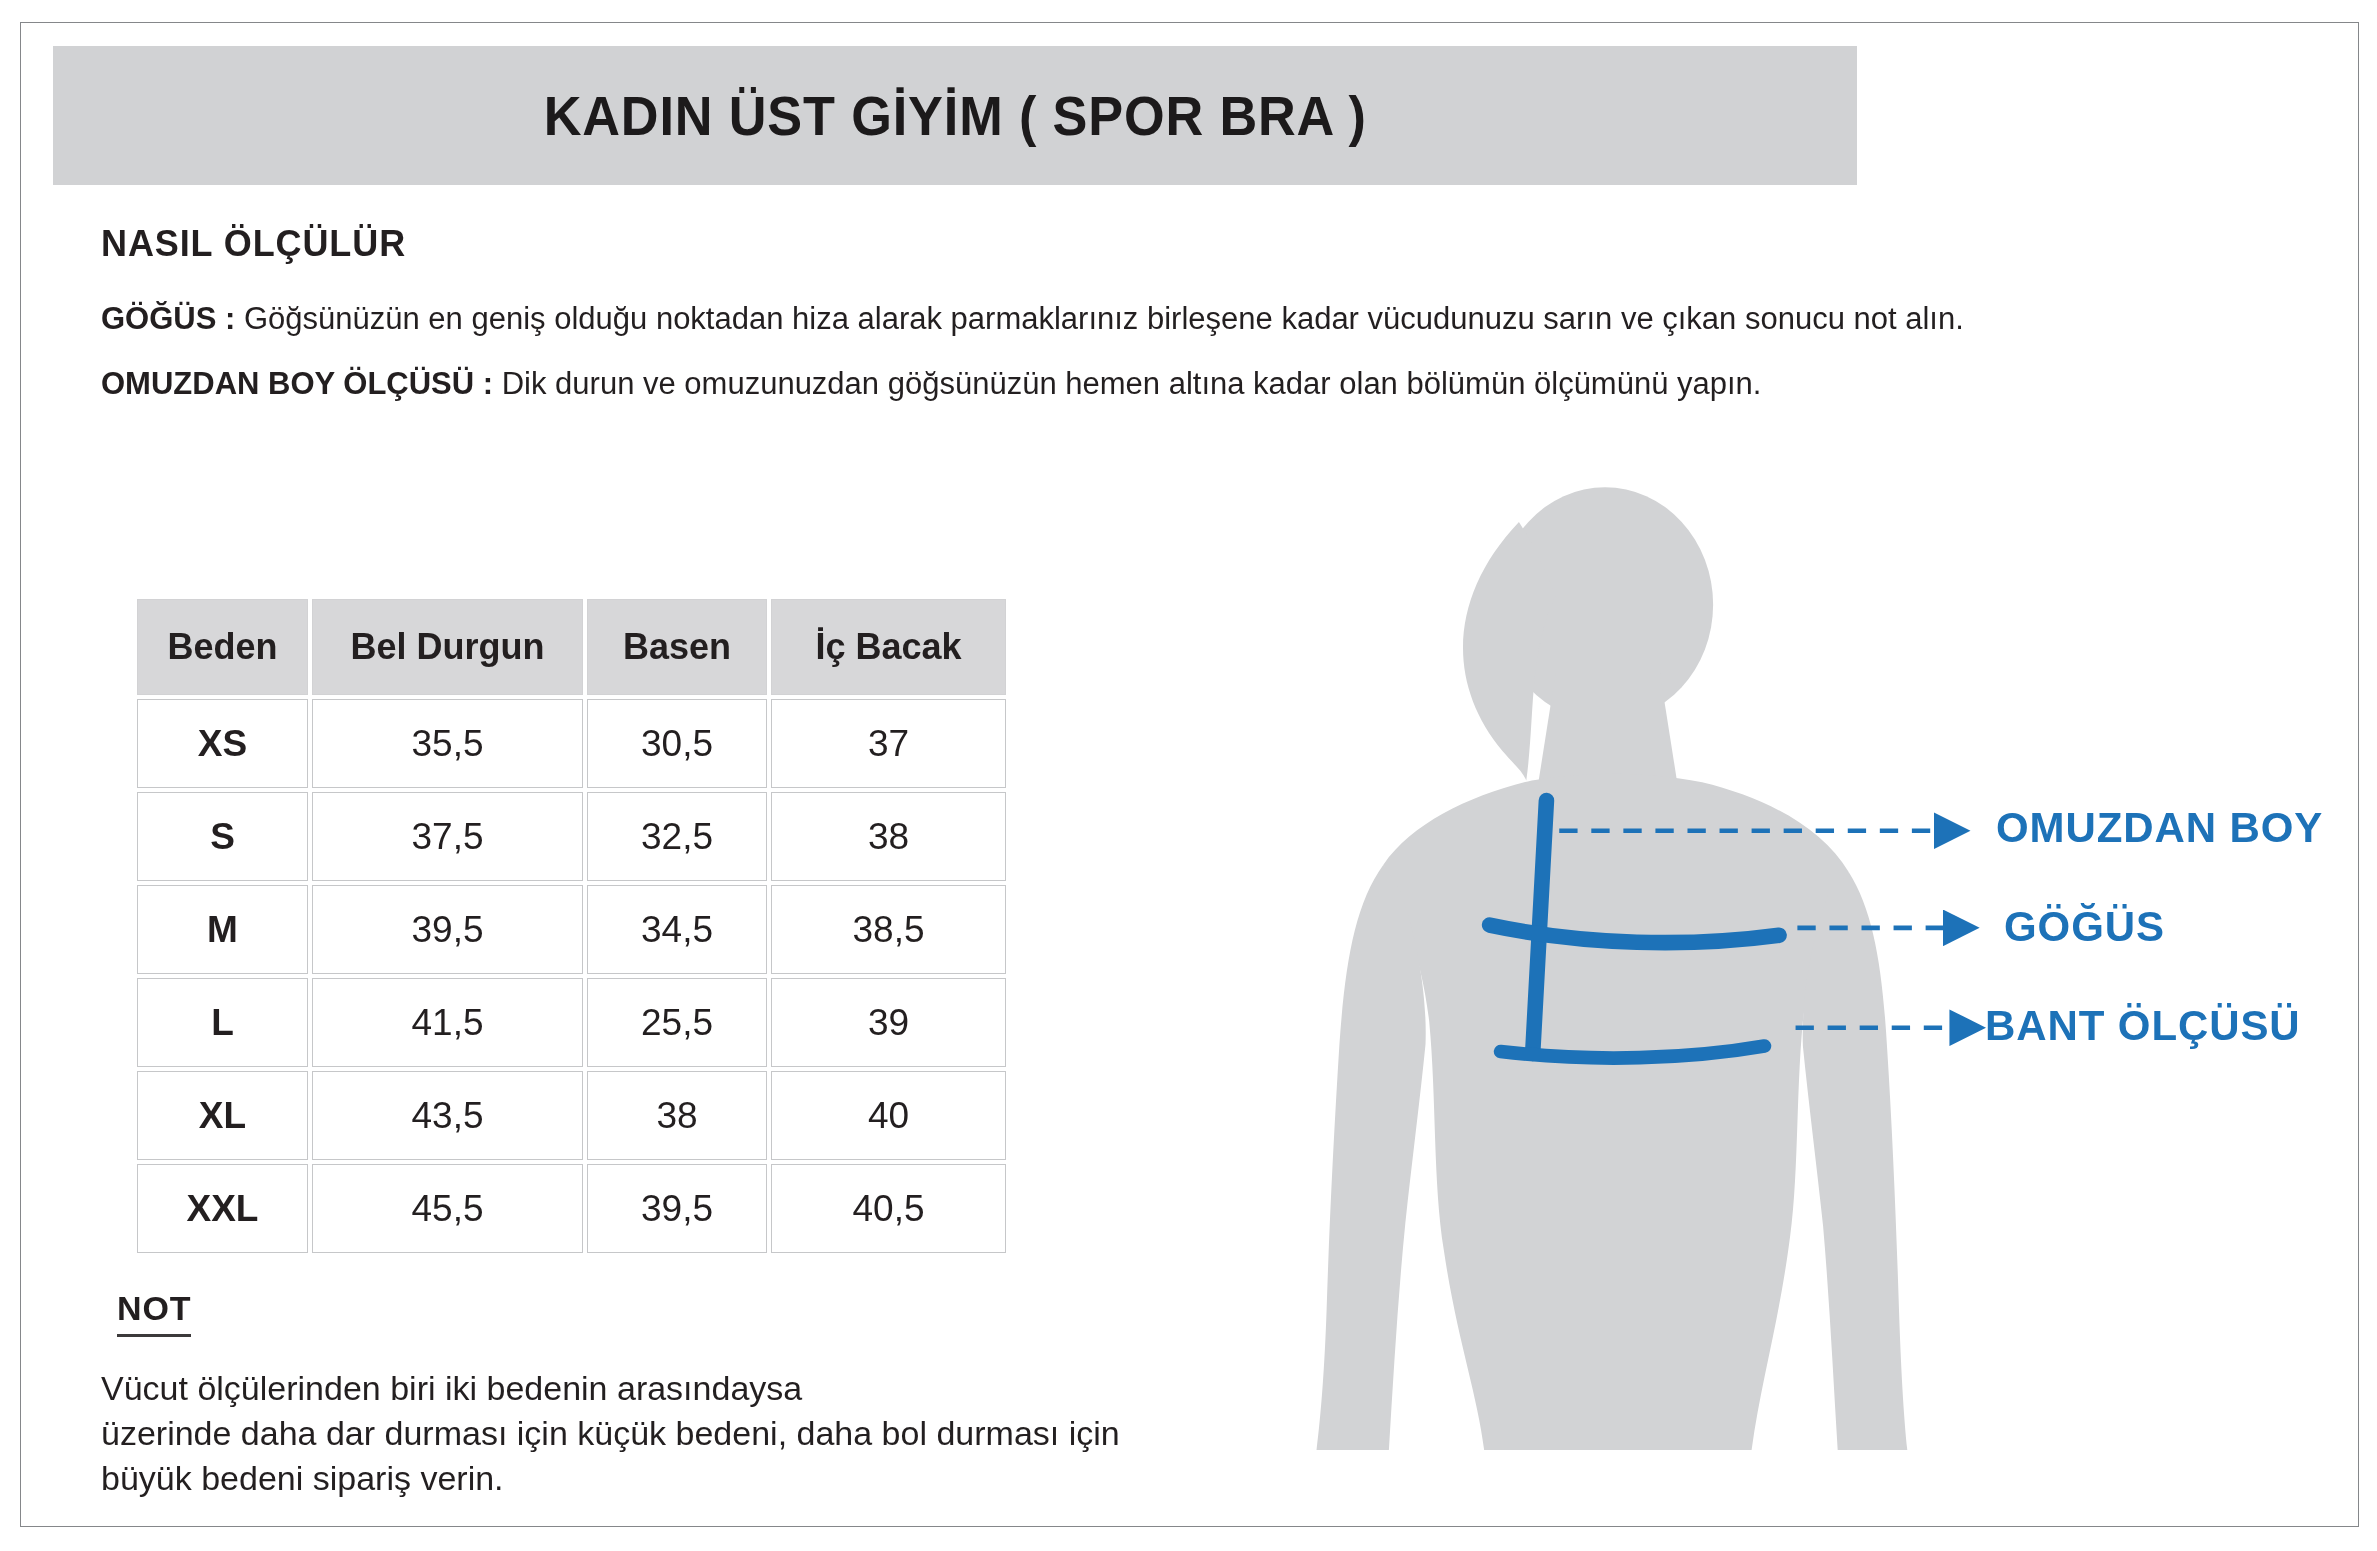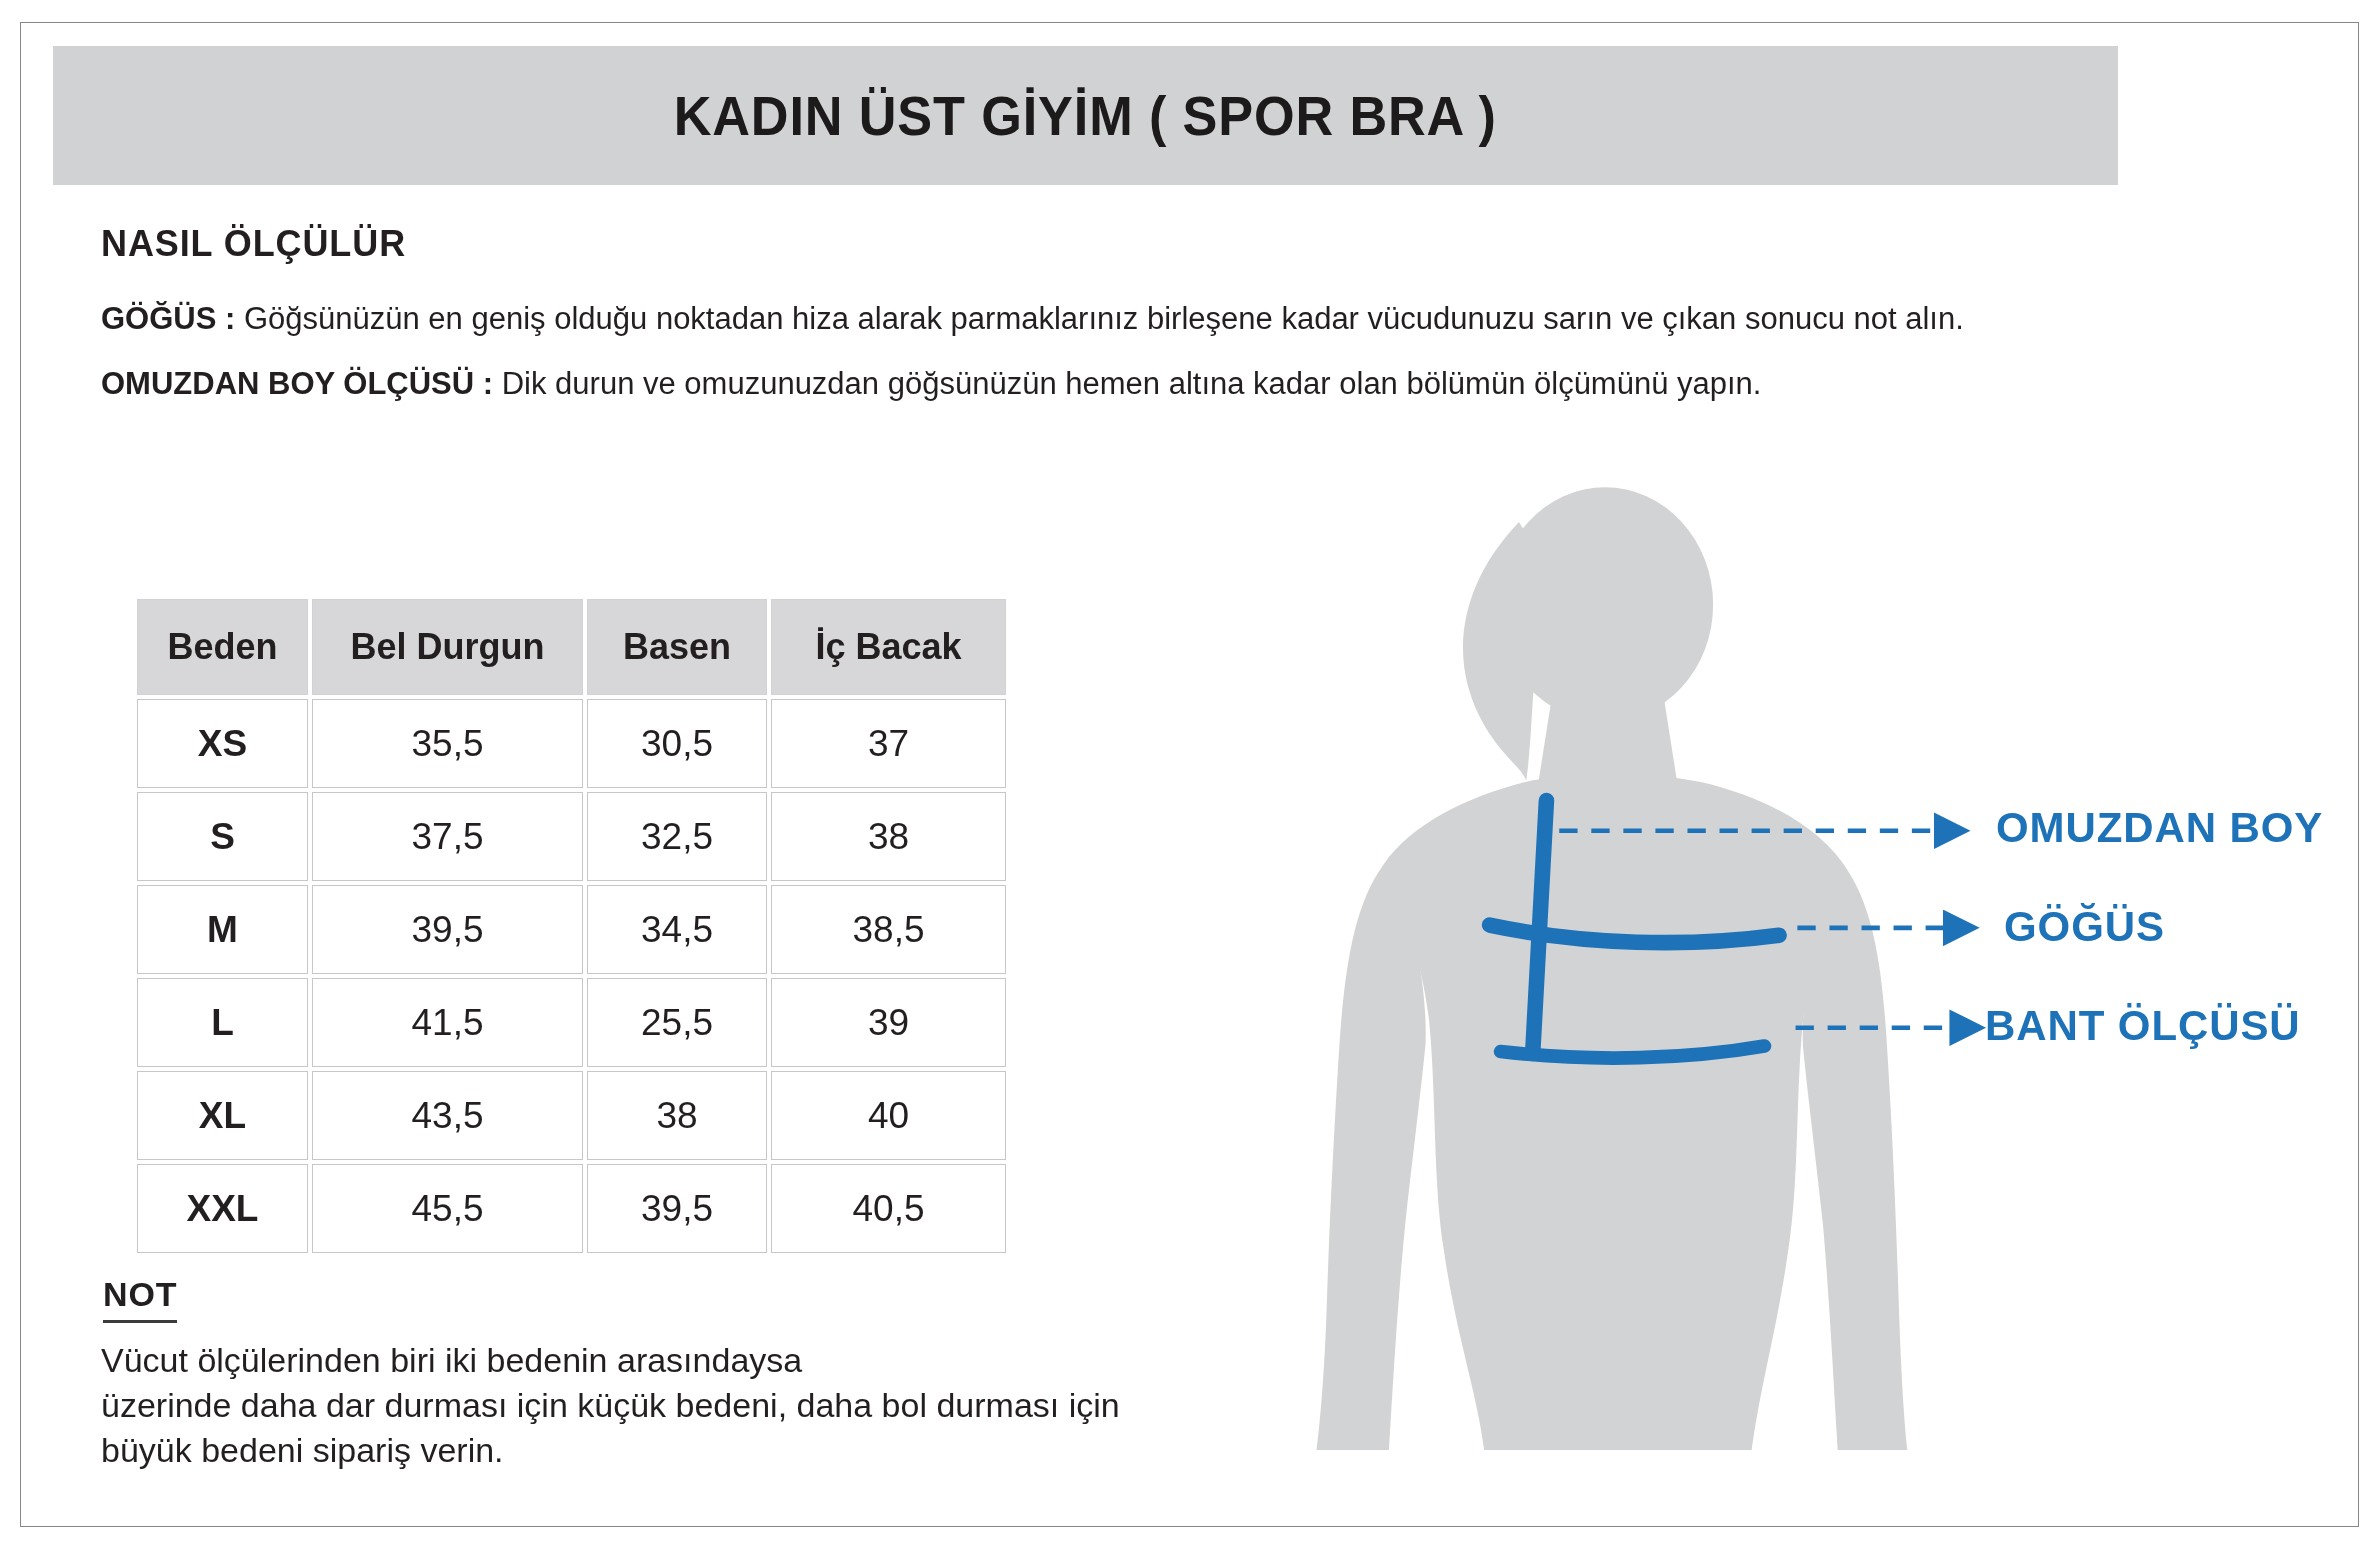--- a/index.html
+++ b/index.html
@@ -1,35 +1,35 @@
 <!DOCTYPE html>
 <html style="font-size:14.7px"><head>
 <meta charset="utf-8">
 <style>
   html,body{margin:0;padding:0;background:#ffffff;}
   body{font-family:"Liberation Sans","DejaVu Sans",sans-serif;color:#231f20;}
   .page{position:relative;width:2377px;height:1551px;background:#ffffff;overflow:hidden;}
   .page-border{position:absolute;left:20px;top:22px;right:18.3px;bottom:24px;border:1.8px solid #85878a;pointer-events:none;}
-  .title-bar{position:absolute;left:53px;top:46px;width:2065px;height:139px;background:#d1d2d4;display:flex;align-items:center;justify-content:center;}
+  .title-bar{position:absolute;left:53px;top:46px;width:1804px;height:139px;background:#d1d2d4;display:flex;align-items:center;justify-content:center;}
   .page-title{font-size:55px;font-weight:bold;letter-spacing:0.9px;color:#1c1a1b;transform:scaleX(.95);white-space:nowrap;}
   .section-heading{position:absolute;left:101px;top:223px;font-size:36px;font-weight:bold;letter-spacing:0.9px;}
   .instructions{position:absolute;left:101px;top:299px;width:2235px;}
   .instr-line{font-size:31px;line-height:40px;margin-bottom:25px;white-space:nowrap;}
   .instr-label{font-weight:bold;}
   .size-table{position:absolute;left:133px;top:595px;border-collapse:separate;border-spacing:4.6px;}
   .size-table td,.size-table th{text-align:center;vertical-align:middle;}
   .size-table th{background:#d7d7d9;border:1.8px solid #d2d2d4;font-size:36px;font-weight:bold;height:92px;}
   .size-table td{background:#ffffff;border:1.8px solid #c6c7c9;font-size:37px;height:85px;}
   .size-table td.size-cell{font-weight:bold;font-size:37px;}
   .col-beden{width:167px;}
   .col-bel{width:267px;}
   .col-basen{width:176px;}
   .col-icbacak{width:231px;margin-left:45px;}
   .note{position:absolute;left:101px;top:1273px;width:1099px;}
-  .note-heading{display:inline-block;font-size:34px;font-weight:bold;letter-spacing:0.9px;border-bottom:3.7px solid #3c3a3b;padding-bottom:6.4px;margin:2px;}
+  .note-heading{display:inline-block;font-size:34px;font-weight:bold;letter-spacing:0.9px;border-bottom:3.7px solid #3c3a3b;padding-bottom:6.4px;margin:16px;}
   .note-lines{margin-top:13px;font-size:34px;line-height:45px;}
   .diagram-svg{position:absolute;left:1191px;top:458px;}
   .diagram-label{position:absolute;font-size:42px;font-weight:bold;color:#1d72b8;letter-spacing:0.9px;white-space:nowrap;}
   .label-omuzdan{left:1996px;top:804px;}
   .label-gogus{left:2004px;top:903px;}
   .label-bant{left:1985px;top:1002px;}
 </style>
 </head>
 <body>
 

